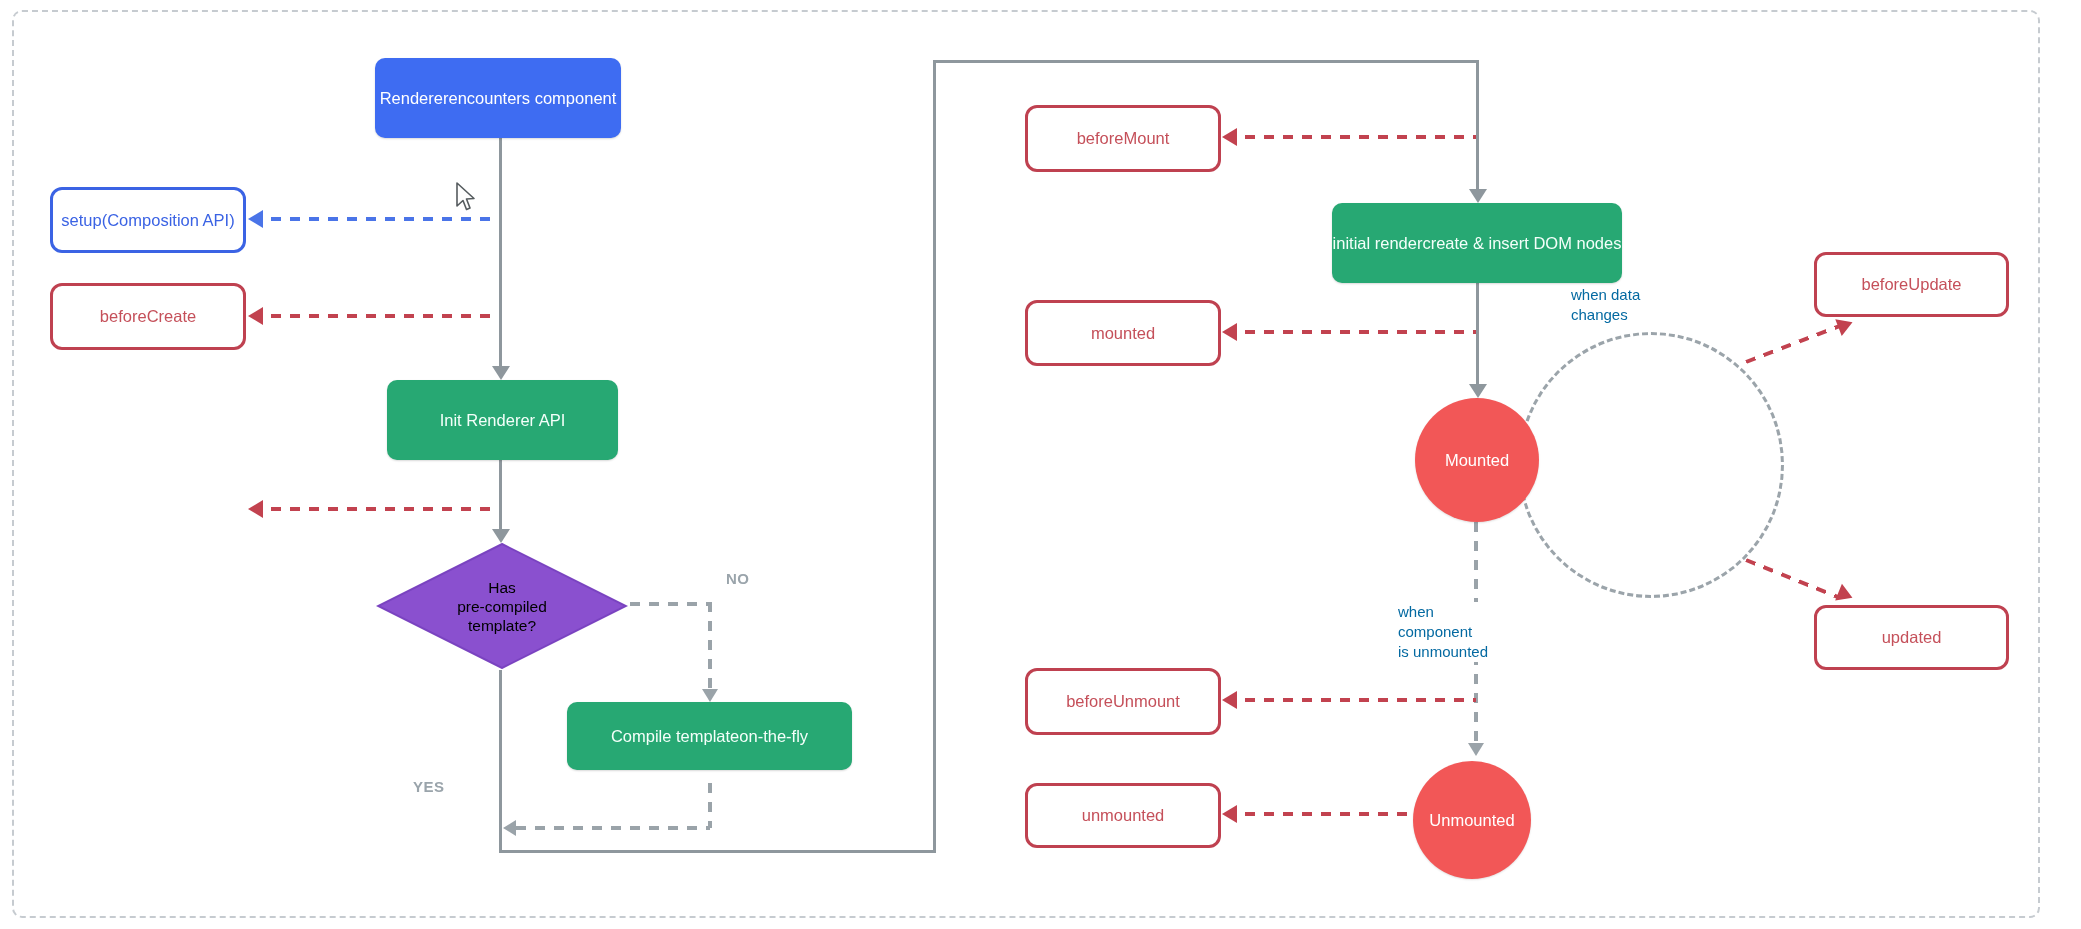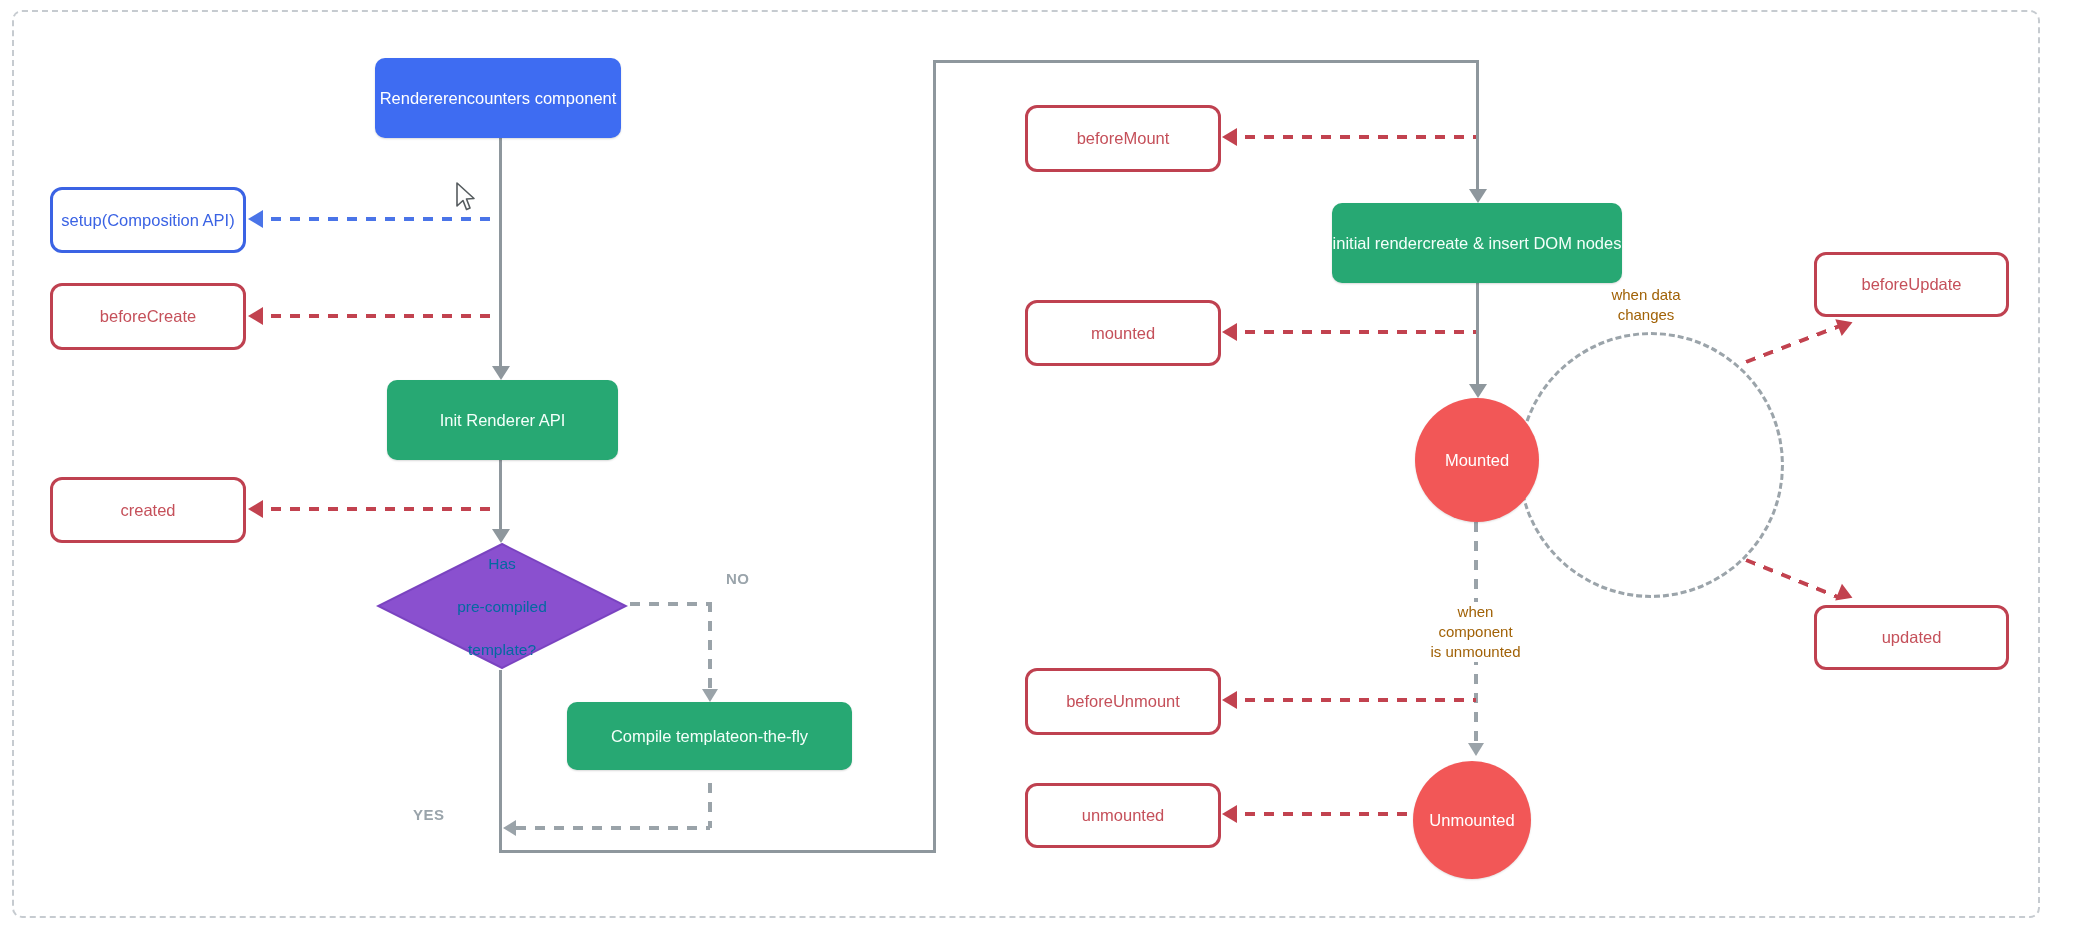--- a/index.html
+++ b/index.html
@@ -30,23 +30,23 @@
   
   .node{display:flex;flex-direction:row;align-items:center;justify-content:center;
         text-align:center;z-index:2;border-radius:10px;line-height:21px;}
   .fill-blue{background:#3e6cf2;color:#ffffff;font-size:16.5px;box-shadow:0 1px 2px rgba(0,0,0,.15);}
   .fill-green{background:#27a873;color:#f4fffa;font-size:16.5px;box-shadow:0 1px 2px rgba(0,0,0,.15);}
   .outline-red{background:#ffffff;border:3px solid #bf4150;color:#c5505a;font-size:16.5px;border-radius:12px;}
   .outline-blue{background:#ffffff;border:3px solid #3b63e4;color:#3b63e4;font-size:16.5px;border-radius:12px;}
   .circle-red{background:#f25757;color:#ffffff;border-radius:50%;font-size:16.5px;box-shadow:0 1px 2px rgba(0,0,0,.12);}
   .diamond-wrap{z-index:2;}
   .diamond-text{position:absolute;left:0;top:0;width:100%;height:100%;display:flex;flex-direction:column;
-        align-items:center;justify-content:center;color:#0369a1;font-size:15.5px;line-height:19px;gap:24px;}
+        align-items:center;justify-content:center;color:#000000;font-size:15.5px;line-height:19px;}
   .edge-label{color:#9aa4ab;font-weight:bold;font-size:15px;z-index:2;letter-spacing:.5px;}
-  .note{color:#a16207;font-size:15px;line-height:20px;text-align:center;z-index:2;}
+  .note{color:#0369a1;font-size:15px;line-height:20px;z-index:2;}
   .note-bg{background:#ffffff;}
   .dash-circle{width:260px;height:260px;border:3px dashed #9ba4aa;border-radius:50%;z-index:0;}
   .diag{transform-origin:left center;}
 </style>
 </head>
 <body>
 
 <div class="canvas">
 
   <div class="abs frame"></div>
@@ -113,23 +113,20 @@
 
   <div class="abs node outline-blue" style="left:50px;top:187px;width:190px;height:60px;">
     <span>setup</span>
     <span>(Composition API)</span>
   </div>
 
   <div class="abs node fill-green" style="left:387px;top:380px;width:231px;height:80px;">
     <span>Init Renderer API</span>
   </div>
 
-  <div class="abs node outline-red" style="left:50px;top:477px;width:190px;height:60px;">
-    <span>created</span>
-  </div>
 
   <div class="abs diamond-wrap" style="left:376px;top:543px;width:252px;height:126px;">
     <svg width="252" height="126">
       <polygon points="126,1 250,63 126,125 2,63" fill="#8a50cf" stroke="#7a43c0" stroke-width="2"></polygon>
     </svg>
     <div class="diamond-text">
       <span>Has</span>
       <span>pre-compiled</span>
       <span>template?</span>
     </div>
@@ -171,21 +168,21 @@
   </div>
 
   <div class="abs node outline-red" style="left:1025px;top:783px;width:190px;height:59px;">
     <span>unmounted</span>
   </div>
 
   <div class="abs node circle-red" style="left:1413px;top:761px;width:118px;height:118px;">
     <span>Unmounted</span>
   </div>
 
-  <div class="abs edge-label" style="left:413px;top:778px;margin-top:28px;">YES</div>
+  <div class="abs edge-label" style="left:413px;top:778px;">YES</div>
   <div class="abs edge-label" style="left:726px;top:570px;">NO</div>
 
   <div class="abs note" style="left:1571px;top:285px;width:150px;">
     <div>when data</div>
     <div>changes</div>
   </div>
 
   <div class="abs note note-bg" style="left:1398px;top:602px;width:155px;">
     <div>when</div>
     <div>component</div>

